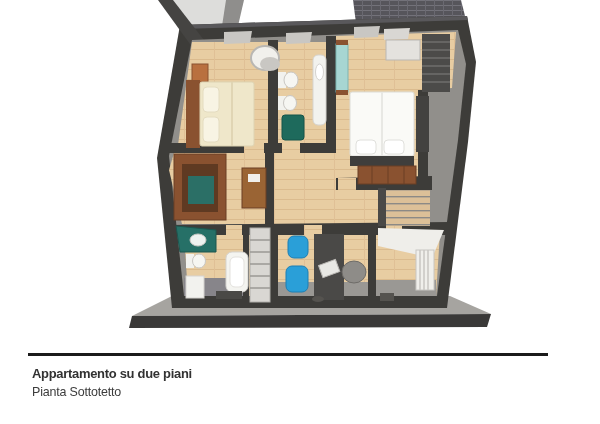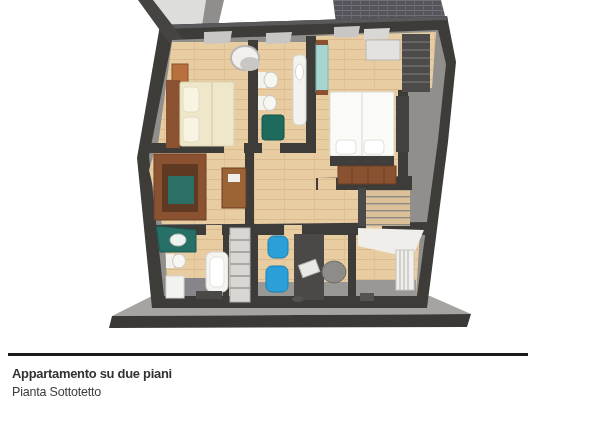--- a/index.html
+++ b/index.html
@@ -1,17 +1,17 @@
 <!DOCTYPE html>
 <html><head>
 <meta charset="utf-8">
 <style>
   html,body{margin:0;padding:0;background:#ffffff;}
   .page{position:relative;width:528px;height:424px;background:#ffffff;overflow:hidden;
-        font-family:"Liberation Sans",sans-serif;}
+        font-family:"Liberation Sans",sans-serif;margin-left:20px;}
   .plan-svg{position:absolute;left:0;top:0;width:600px;height:424px;}
   .caption-rule{position:absolute;left:8px;top:353px;width:584px;height:3px;background:#1b1b1b;}
   .caption-title{position:absolute;left:12px;top:366px;font-size:13.5px;font-weight:bold;
                  color:#323232;letter-spacing:-0.3px;transform:scaleX(.96);transform-origin:left;}
   .caption-subtitle{position:absolute;left:12px;top:384px;font-size:13px;font-weight:normal;
                  color:#3c3c3c;letter-spacing:-0.2px;transform:scaleX(.96);transform-origin:left;}
 </style>
 </head>
 <body>
 

